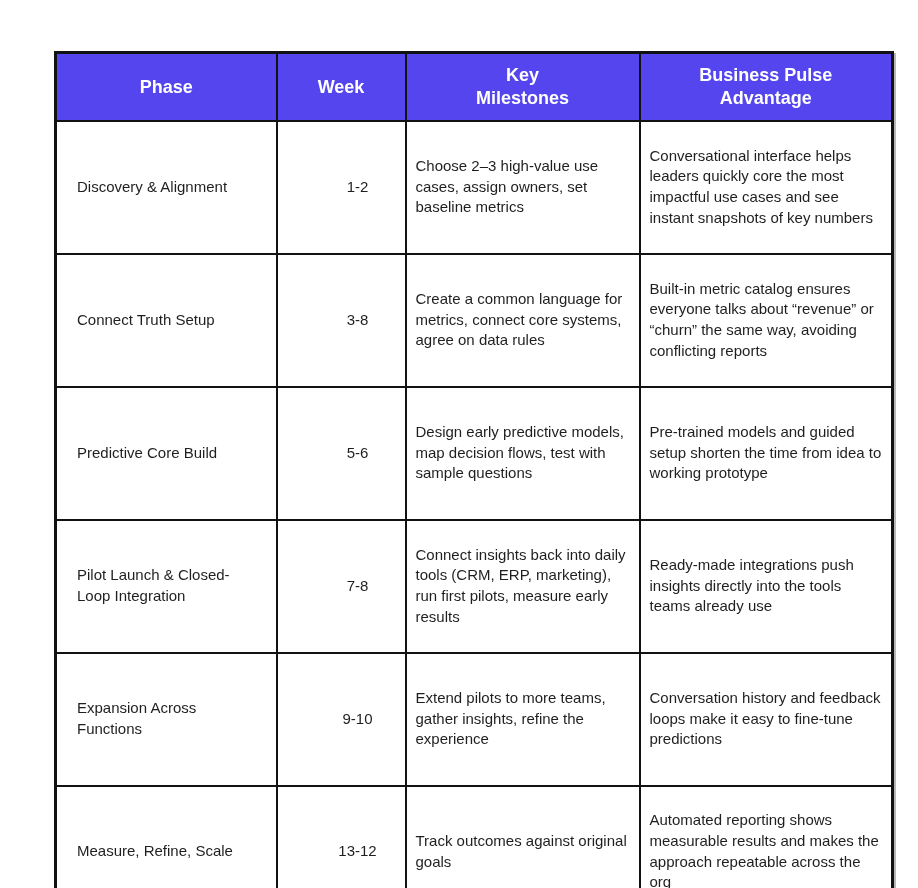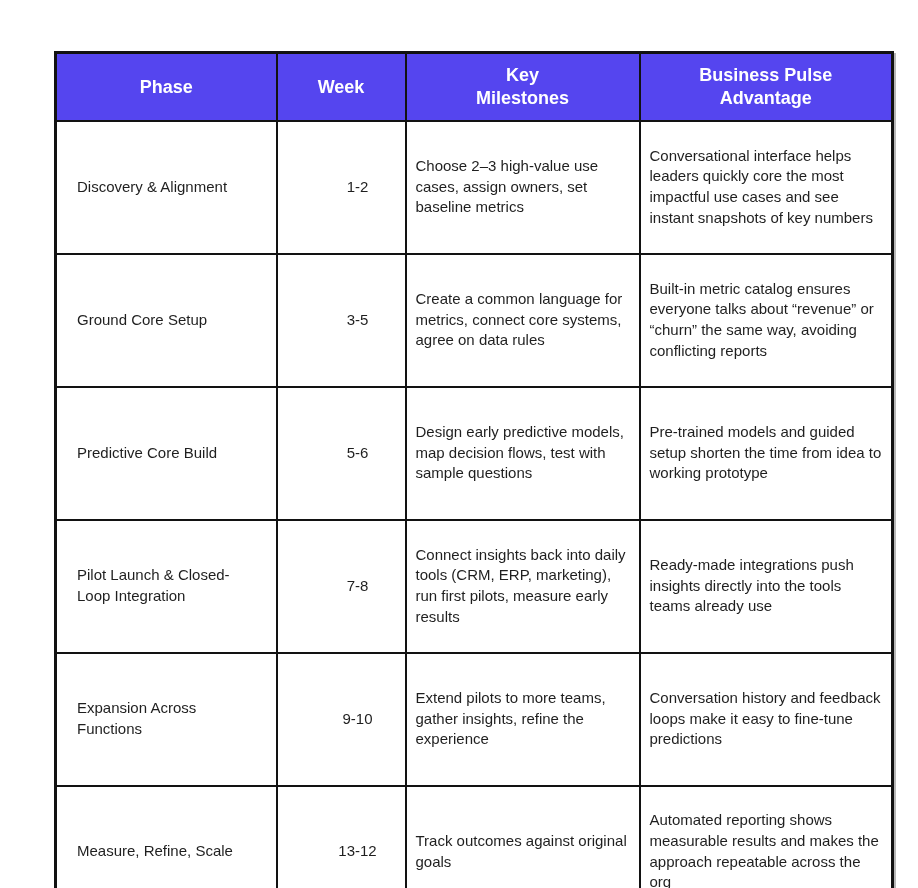--- a/index.html
+++ b/index.html
@@ -84,22 +84,22 @@
       </tr>
     </thead>
     <tbody>
       <tr>
         <td class="cell-phase">Discovery &amp; Alignment</td>
         <td class="cell-week">1-2</td>
         <td class="cell-milestone">Choose 2–3 high-value use cases, assign owners, set baseline metrics</td>
         <td class="cell-advantage">Conversational interface helps leaders quickly core the most impactful use cases and see instant snapshots of key numbers</td>
       </tr>
       <tr>
-        <td class="cell-phase">Ground Core Setup</td>
-        <td class="cell-week">3-5</td>
+        <td class="cell-phase">Connect Truth Setup</td>
+        <td class="cell-week">3-8</td>
         <td class="cell-milestone">Create a common language for metrics, connect core systems, agree on data rules</td>
         <td class="cell-advantage">Built-in metric catalog ensures everyone talks about “revenue” or “churn” the same way, avoiding conflicting reports</td>
       </tr>
       <tr>
         <td class="cell-phase">Predictive Core Build</td>
         <td class="cell-week">5-6</td>
         <td class="cell-milestone">Design early predictive models, map decision flows, test with sample questions</td>
         <td class="cell-advantage">Pre-trained models and guided setup shorten the time from idea to working prototype</td>
       </tr>
       <tr>

